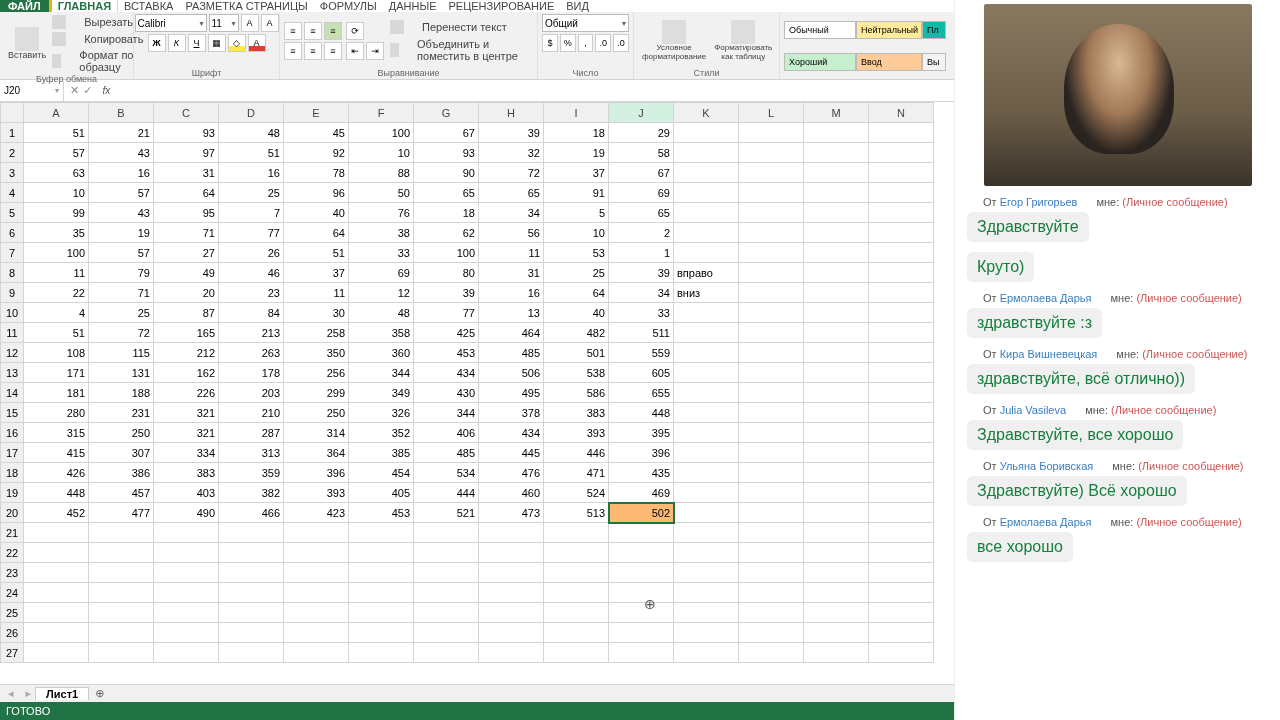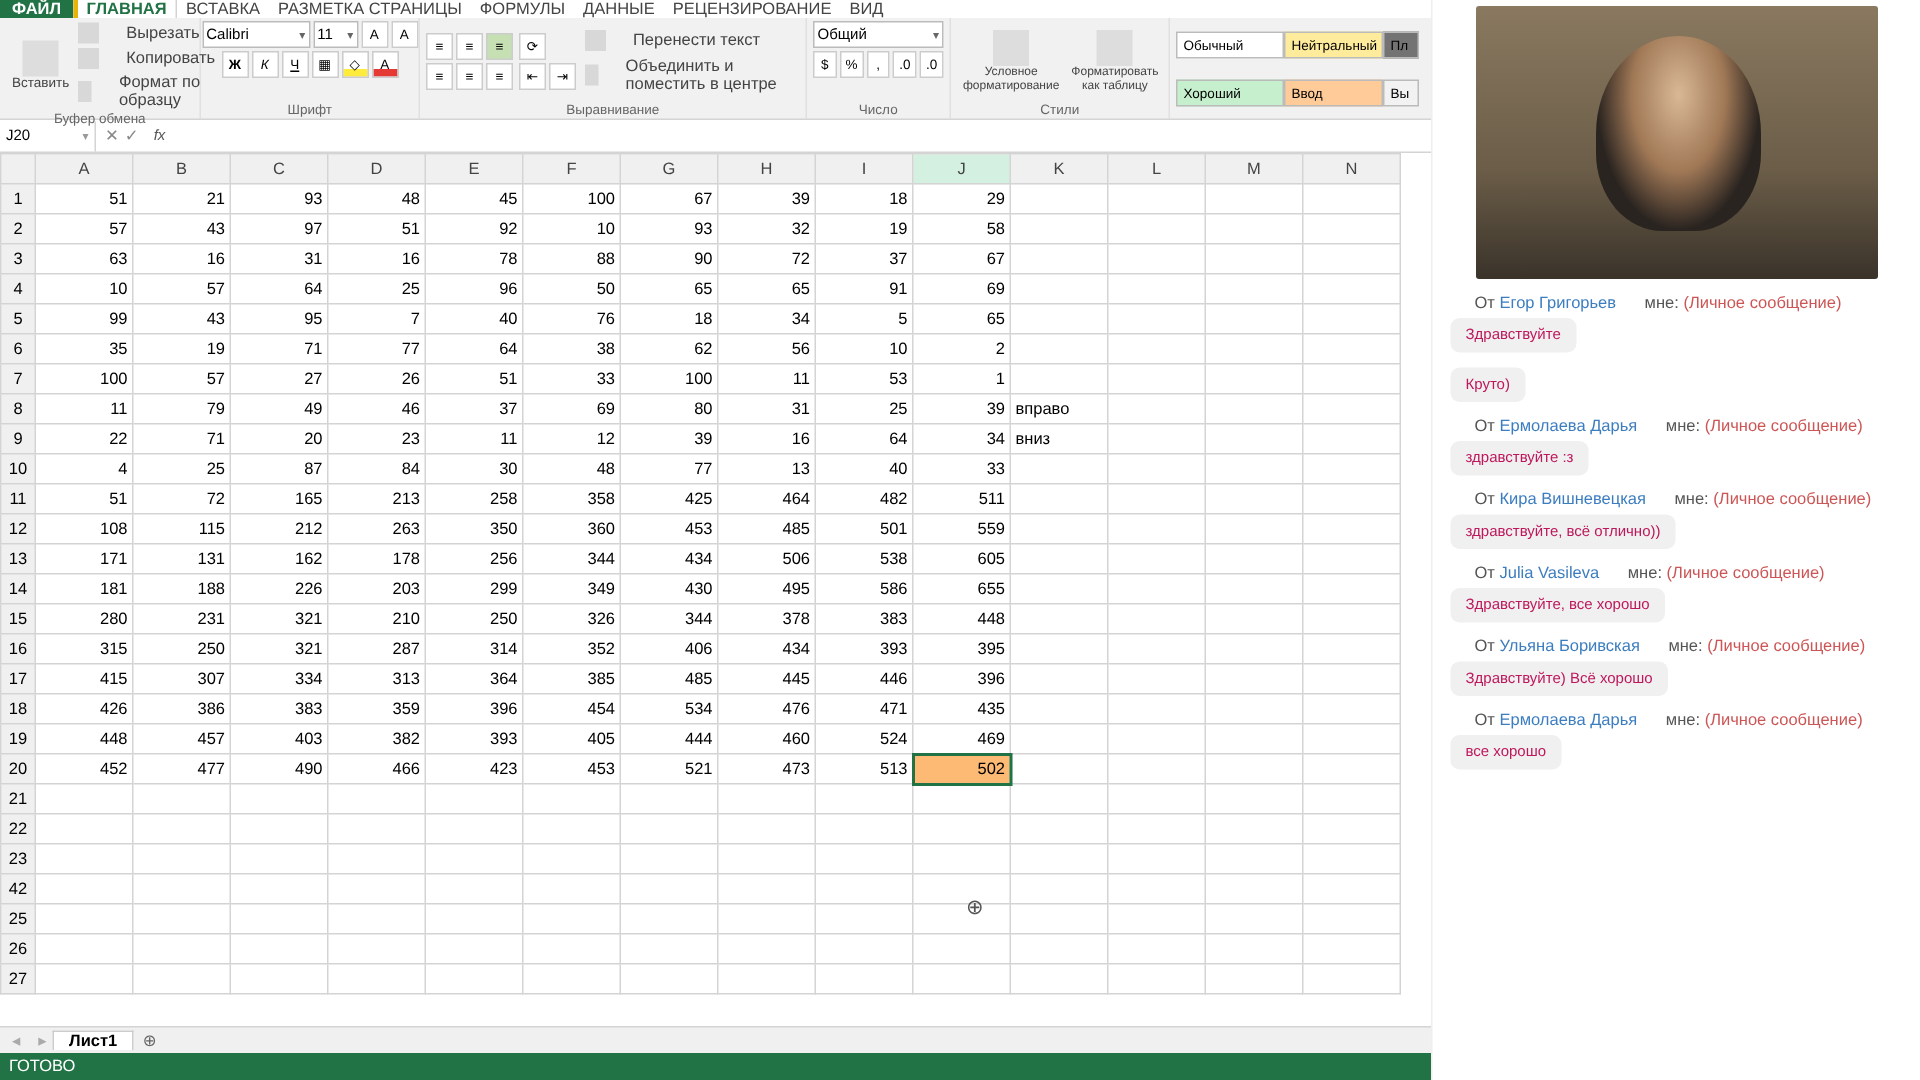--- a/index.html
+++ b/index.html
@@ -49,21 +49,21 @@
 .status{height:18px;background:#217346;color:#fff;font-size:10px;padding:0 6px;display:flex;align-items:center;}
 .chat{width:326px;height:720px;background:#fff;border-left:1px solid #eee;display:flex;flex-direction:column;}
 .webcam{width:268px;height:182px;margin:4px auto 6px;background:linear-gradient(180deg,#8a7960 0%,#6b5d48 60%,#3a332a 100%);position:relative;border-radius:2px;}
 .webcam::after{content:"";position:absolute;top:20px;left:80px;width:110px;height:130px;background:radial-gradient(ellipse at 50% 30%,#d9b896 0%,#a07856 40%,#2a2420 70%);border-radius:50% 50% 40% 40%;}
 .msgs{flex:1;overflow-y:auto;padding:4px 12px;}
 .msg{margin-bottom:10px;}
 .mhead{font-size:11px;color:#555;margin-bottom:4px;}
 .mhead .from{color:#555;margin-left:16px;}
 .mhead .name{color:#3b7dbf;}
 .mhead .priv{color:#cc5555;}
-.bubble{display:inline-block;background:#f0f0f0;border-radius:6px;padding:6px 10px;font-size:10px;color:#be185d;}
+.bubble{display:inline-block;background:#f0f0f0;border-radius:6px;padding:6px 10px;font-size:16px;color:#15803d;}
 .cursor{position:absolute;font-size:14px;color:#555;pointer-events:none;}
 </style>
 </head>
 <body>
 
 <div class="app">
 <div class="excel">
   <div class="tabs">
     <div class="tab file">ФАЙЛ</div>
     <div class="tab active">ГЛАВНАЯ</div>
@@ -182,21 +182,21 @@
               <span style="font-size:8px;text-align:center">Форматировать как таблицу</span>
             </div>
       </div>
       <div class="lbl">Стили</div>
     </div>
 
     <div class="rgroup" style="width:170px;border-right:none">
       <div class="ctn" style="flex-wrap:wrap;gap:0">
         <div class="stylecell" style="background:#fff">Обычный</div>
         <div class="stylecell" style="background:#ffeb9c;width:66px">Нейтральный</div>
-        <div class="stylecell" style="background:#737373;width:24px">Пл</div>
+        <div class="stylecell" style="background:#14b8a6;width:24px">Пл</div>
         <div class="stylecell" style="background:#c6efce">Хороший</div>
         <div class="stylecell" style="background:#ffcc99;width:66px">Ввод</div>
         <div class="stylecell" style="background:#f2f2f2;width:24px">Вы</div>
       </div>
     </div>
   </div>
 
   <div class="fbar">
     <div class="namebox">J20</div>
     <div class="fbtns">
@@ -611,21 +611,21 @@
               <td class=" "></td>
               <td class=" "></td>
               <td class=" "></td>
               <td class=" "></td>
               <td class=" "></td>
               <td class=" "></td>
               <td class=" "></td>
               <td class=" "></td>
             </tr>
             <tr>
-              <td class="rh">42</td>
+              <td class="rh">24</td>
               <td class=" "></td>
               <td class=" "></td>
               <td class=" "></td>
               <td class=" "></td>
               <td class=" "></td>
               <td class=" "></td>
               <td class=" "></td>
               <td class=" "></td>
               <td class=" "></td>
               <td class=" "></td>

